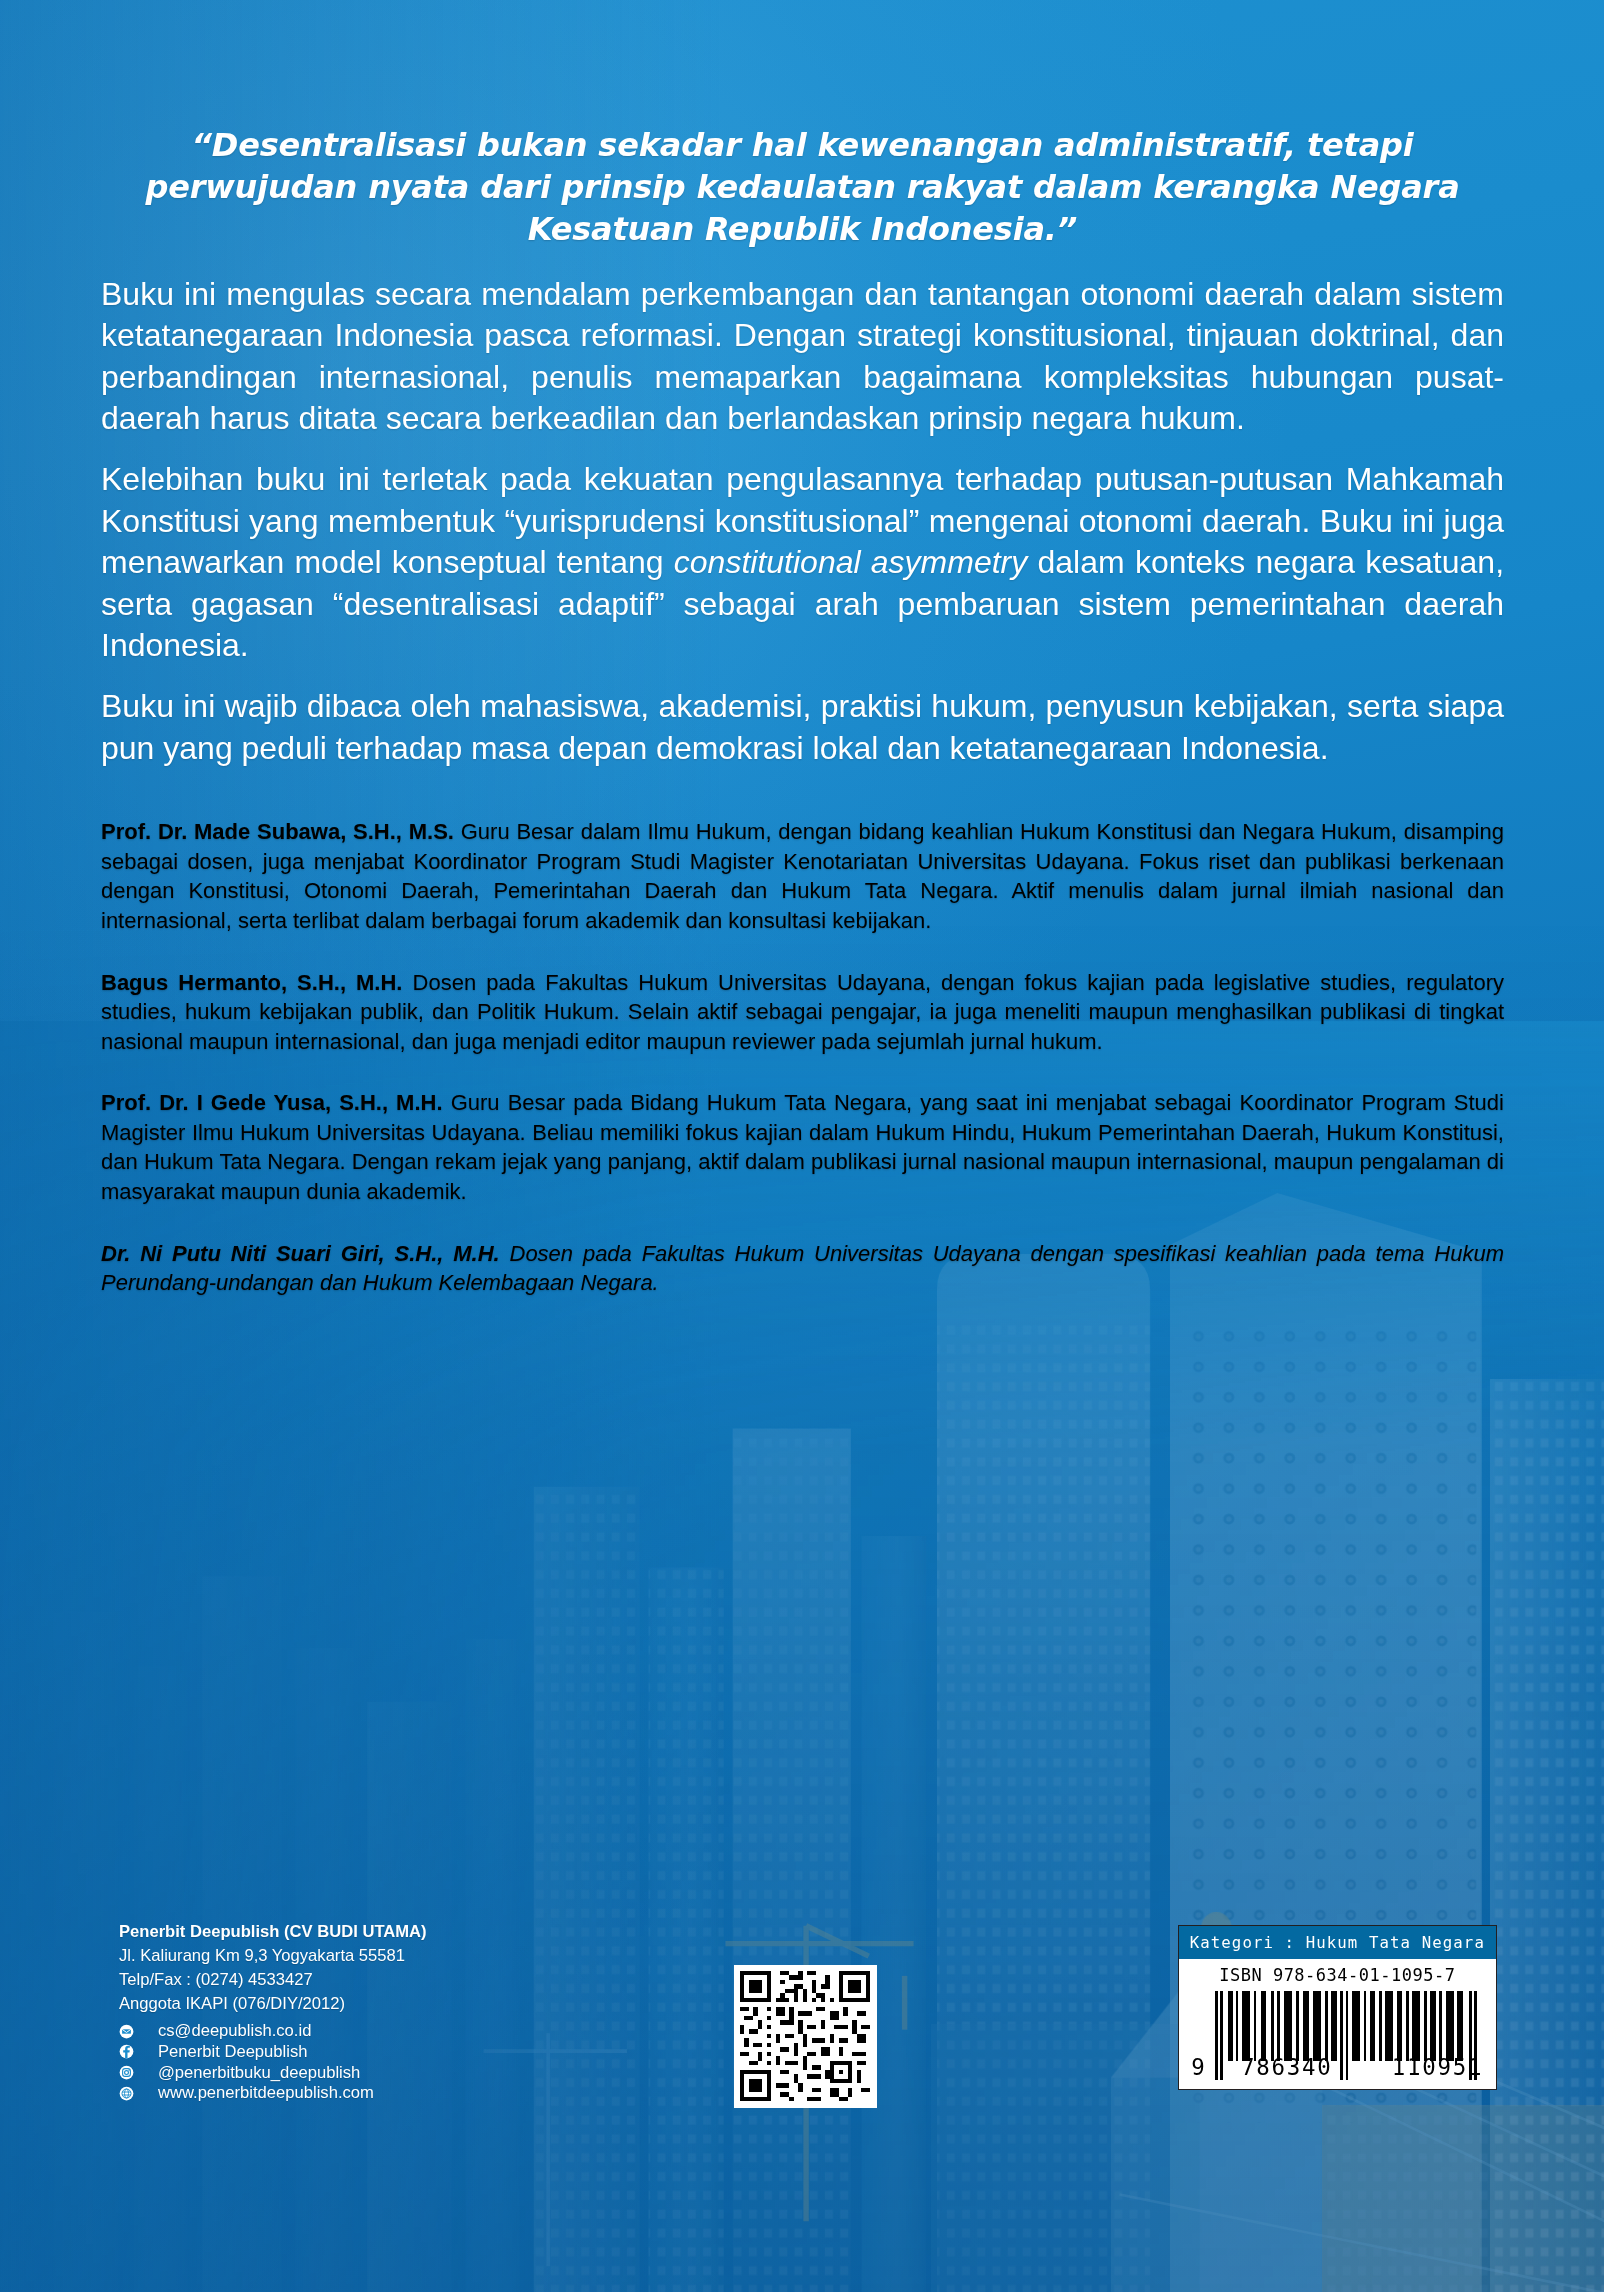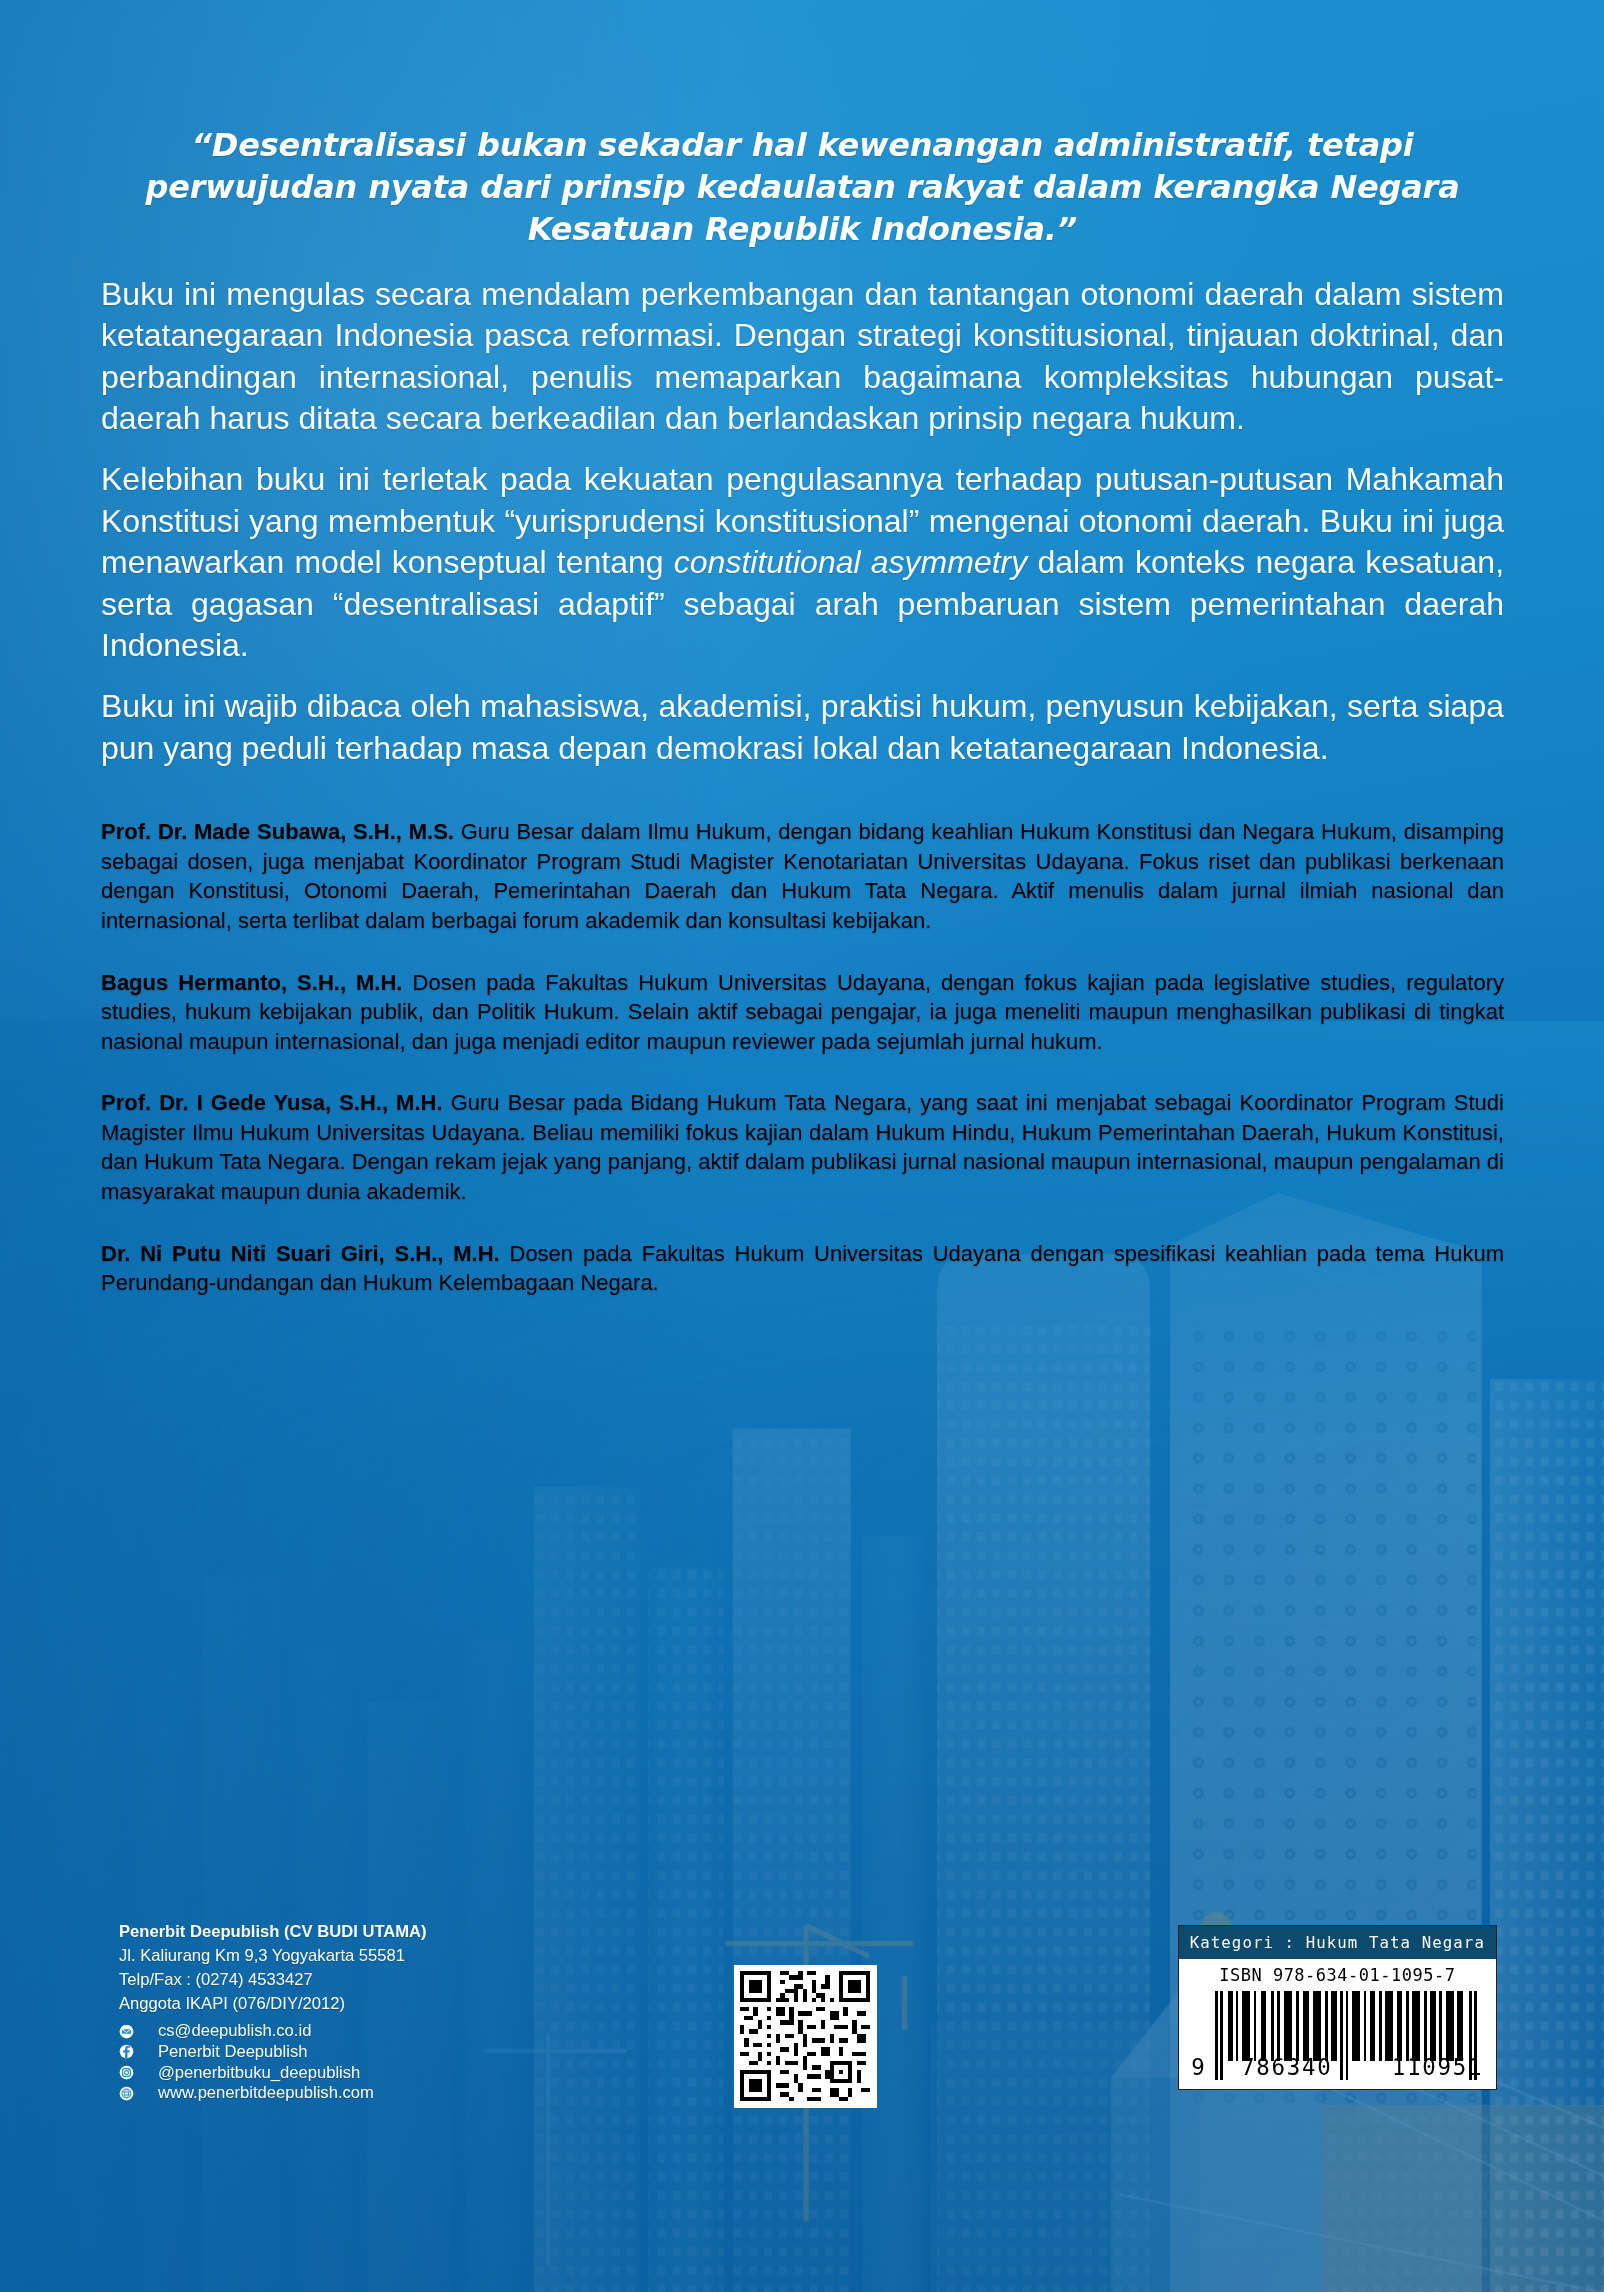--- a/index.html
+++ b/index.html
@@ -106,21 +106,21 @@
   .bios {
     margin-top: 48px;
     color: #000000;
     font-family: "Liberation Sans", sans-serif;
     font-size: 22px;
     line-height: 1.345;
     text-align: justify;
     text-shadow: 0 0.9px 1.8px rgba(0,0,0,0.22);
   }
   .bio { margin-bottom: 32px; }
-  .bio:last-child { margin-bottom: 0; }
+  .bio:last-child { margin-bottom: 0; font-style: italic; }
   .bio b { font-weight: bold; }
 
   
   .bottom {
     position: absolute;
     left: 101px;
     right: 101px;
     bottom: 77px;
     height: 296px;
   }
@@ -166,21 +166,21 @@
   
   .isbn-box {
     position: absolute;
     right: 7.2px;
     top: 5.4px;
     width: 319px;
     background: #ffffff;
     border: 1.8px solid #231f20;
   }
   .isbn-cat {
-    background: #0c4a6e;
+    background: #0369a1;
     color: #ffffff;
     font-family: "DejaVu Sans Mono", monospace;
     font-size: 15.7px;
     letter-spacing: 1.1px;
     text-align: center;
     padding: 6.3px 3.6px 7.2px;
     white-space: nowrap;
   }
   .isbn-body {
     background: #ffffff;

